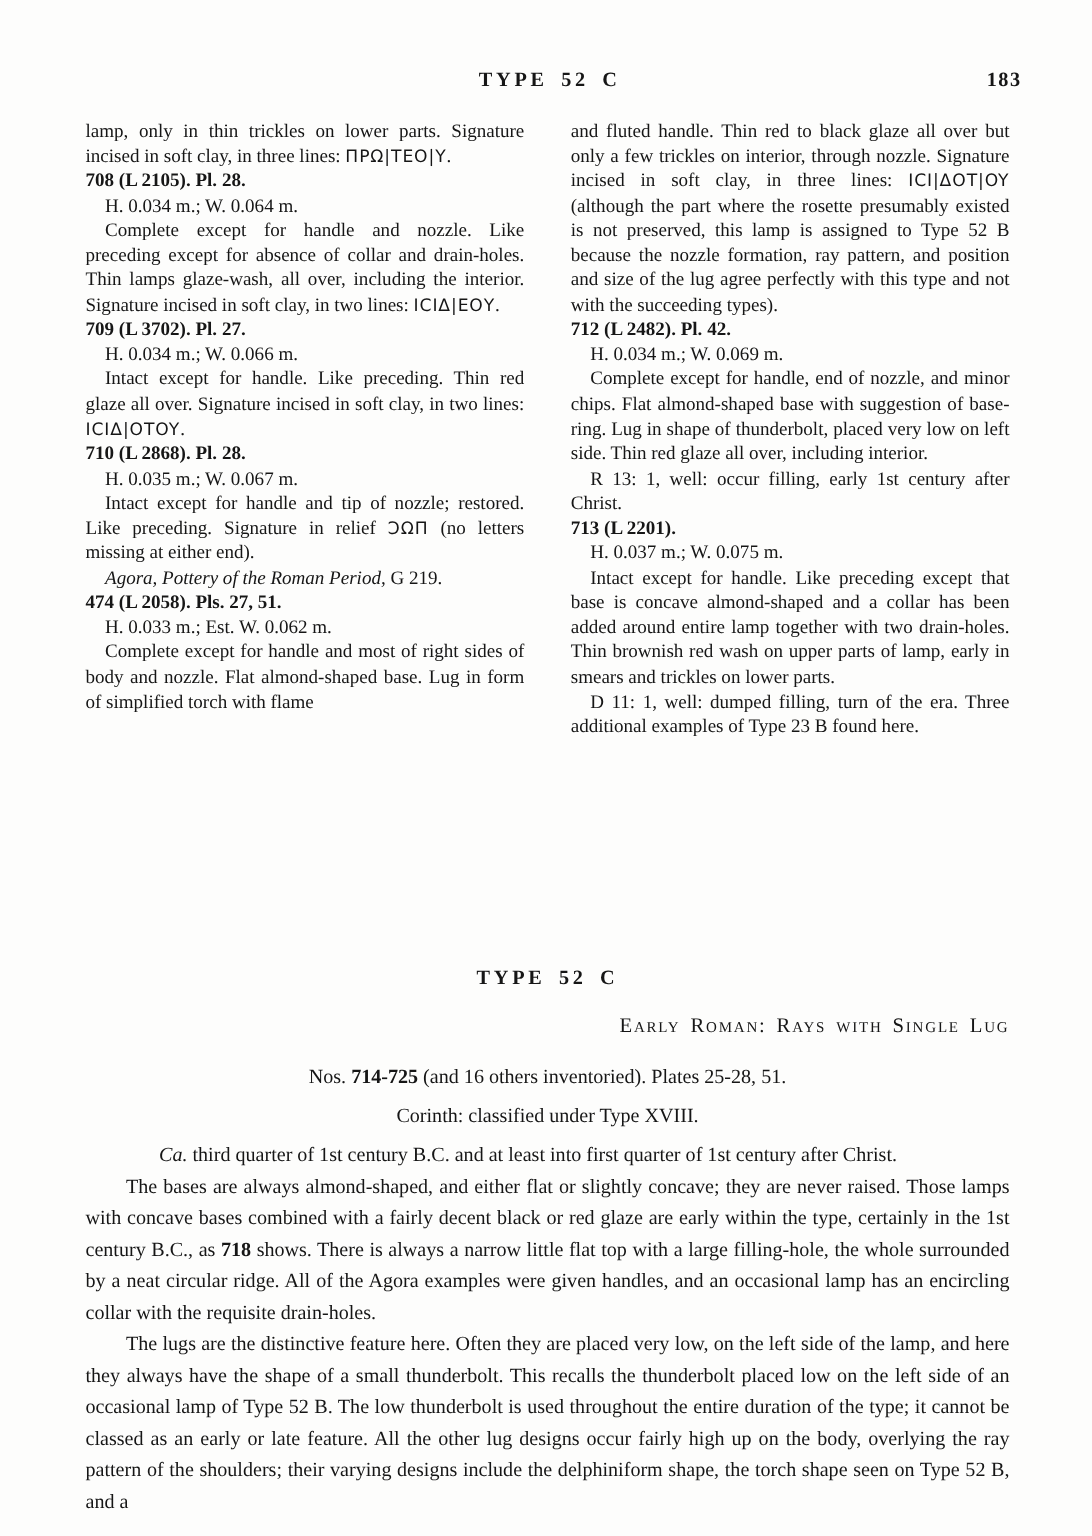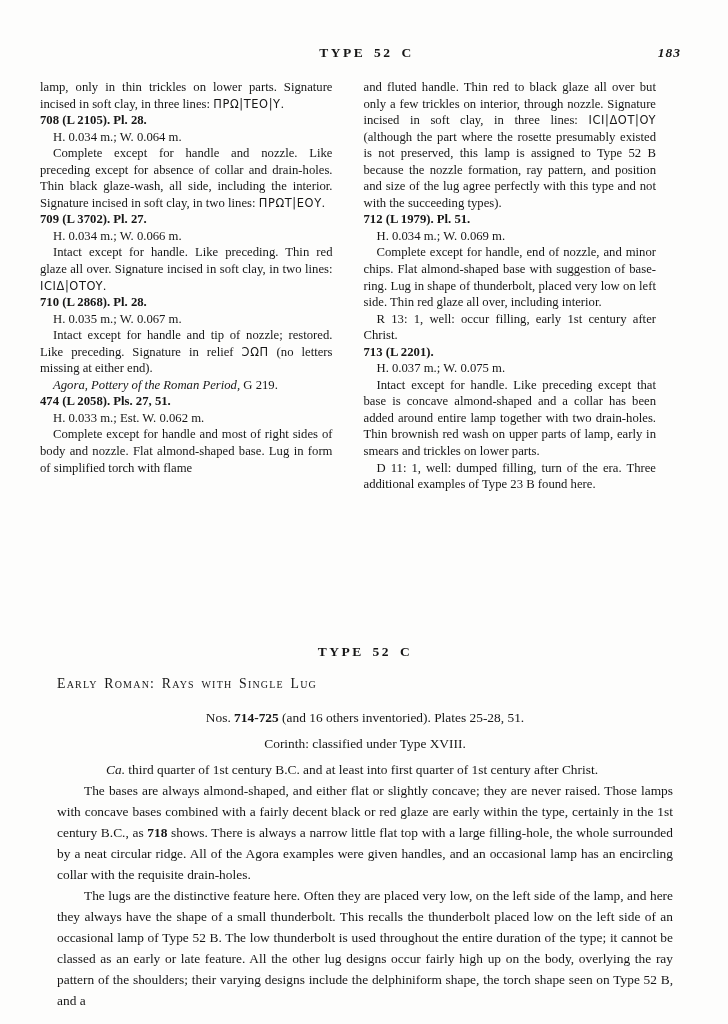--- a/index.html
+++ b/index.html
@@ -13,25 +13,25 @@
 
   
   .running-header {
     position:absolute; top:45px; left:52px; width:629px; height:18px;
     font-size:13.5px; font-weight:bold;
   }
   .running-title {
     position:absolute; left:0; right:0; text-align:center;
     letter-spacing:2.5px; word-spacing:3px;
   }
-  .page-number { position:absolute; right:0; top:0; letter-spacing:1px;font-style:italic; }
+  .page-number { position:absolute; right:0; top:0; letter-spacing:1px; }
 
   
   .cols {
-    position:absolute; top:79px; left:40px; width:616px;
+    position:absolute; top:79px; left:57px; width:616px;
     display:flex; gap:31px;
   }
   .col {
     width:298px; font-size:12.7px; line-height:16.55px;
     text-align:justify;
   }
   .col p { margin:0; }
   .entry-head { margin-top:11px; font-weight:bold; }
   .dims   { text-indent:13px; margin-top:2px; }
   .desc   { text-indent:13px; margin-top:1px; }
@@ -48,21 +48,21 @@
   
   .section {
     position:absolute; top:641px; left:57px; width:616px;
     font-size:13.4px; line-height:21px; text-align:justify;
   }
   .sec-title {
     margin:0 0 11px; text-align:center; font-weight:bold;
     font-size:13.5px; letter-spacing:2.5px; word-spacing:3px;
   }
   .sec-subtitle {
-    margin:0 0 13px; text-align:left;
+    margin:0 0 13px; text-align:right;
     font-variant:small-caps; font-size:13.8px;
     letter-spacing:1.2px; word-spacing:2px;
   }
   .sec-line  { margin:0 0 5px; text-align:center; }
   .sec-para  { margin:0; text-indent:27px; }
 </style>
 </head>
 <body>
 
 <div class="page">
@@ -72,40 +72,40 @@
     <div class="page-number">183</div>
   </div>
 
   <div class="cols">
 
     <div class="col">
       <p><span>lamp, only in thin trickles on lower parts. Signature incised in soft clay, in three lines: </span><span class="sig">ΠΡΩ|ΤΕΟ|Υ</span><span>.</span></p>
 
       <p class="entry-head"><span>708</span><span> (L 2105). Pl. 28.</span></p>
       <p class="dims">H. 0.034 m.; W. 0.064 m.</p>
-      <p class="desc"><span>Complete except for handle and nozzle. Like preceding except for absence of collar and drain-holes. Thin black glaze-wash, all side, including the interior. Signature incised in soft clay, in two lines: </span><span class="sig">ΠΡΩΤ|ΕΟΥ</span><span>.</span></p>
+      <p class="desc"><span>Complete except for handle and nozzle. Like preceding except for absence of collar and drain-holes. Thin lamps glaze-wash, all over, including the interior. Signature incised in soft clay, in two lines: </span><span class="sig">ICIΔ|ΕΟΥ</span><span>.</span></p>
 
       <p class="entry-head"><span>709</span><span> (L 3702). Pl. 27.</span></p>
       <p class="dims">H. 0.034 m.; W. 0.066 m.</p>
       <p class="desc"><span>Intact except for handle. Like preceding. Thin red glaze all over. Signature incised in soft clay, in two lines: </span><span class="sig">ICIΔ|OTOY</span><span>.</span></p>
 
       <p class="entry-head"><span>710</span><span> (L 2868). Pl. 28.</span></p>
       <p class="dims">H. 0.035 m.; W. 0.067 m.</p>
       <p class="desc"><span>Intact except for handle and tip of nozzle; restored. Like preceding. Signature in relief </span><span class="sig">ƆΩΠ</span><span> (no letters missing at either end).</span></p>
       <p class="ref"><span>Agora, Pottery of the Roman Period,</span><span class="roman"> G 219.</span></p>
 
       <p class="entry-head"><span>474</span><span> (L 2058). Pls. 27, 51.</span></p>
       <p class="dims">H. 0.033 m.; Est. W. 0.062 m.</p>
       <p class="desc">Complete except for handle and most of right sides of body and nozzle. Flat almond-shaped base. Lug in form of simplified torch with flame</p>
     </div>
 
     <div class="col">
       <p><span>and fluted handle. Thin red to black glaze all over but only a few trickles on interior, through nozzle. Signature incised in soft clay, in three lines: </span><span class="sig">ICI|ΔΟΤ|OY</span><span> (although the part where the rosette presumably existed is not preserved, this lamp is assigned to Type 52 B because the nozzle formation, ray pattern, and position and size of the lug agree perfectly with this type and not with the succeeding types).</span></p>
 
-      <p class="entry-head"><span>712</span><span> (L 1979). Pl. 51.</span></p>
+      <p class="entry-head"><span>712</span><span> (L 2482). Pl. 42.</span></p>
       <p class="dims">H. 0.034 m.; W. 0.069 m.</p>
       <p class="desc">Complete except for handle, end of nozzle, and minor chips. Flat almond-shaped base with suggestion of base-ring. Lug in shape of thunderbolt, placed very low on left side. Thin red glaze all over, including interior.</p>
       <p class="context">R 13: 1, well: occur filling, early 1st century after Christ.</p>
 
       <p class="entry-head"><span>713</span><span> (L 2201).</span></p>
       <p class="dims">H. 0.037 m.; W. 0.075 m.</p>
       <p class="desc">Intact except for handle. Like preceding except that base is concave almond-shaped and a collar has been added around entire lamp together with two drain-holes. Thin brownish red wash on upper parts of lamp, early in smears and trickles on lower parts.</p>
       <p class="context">D 11: 1, well: dumped filling, turn of the era. Three additional examples of Type 23 B found here.</p>
     </div>
   </div>

